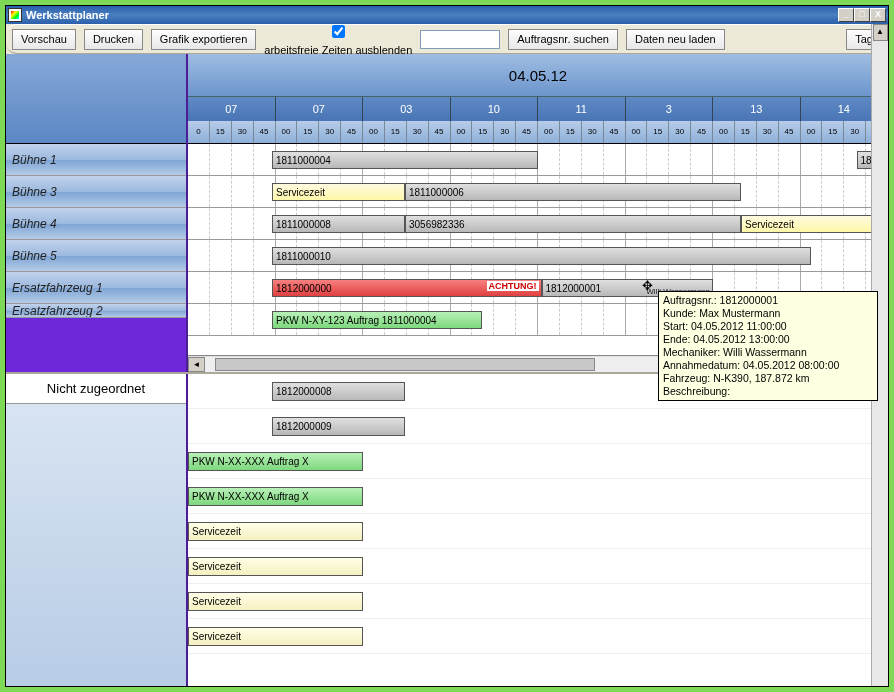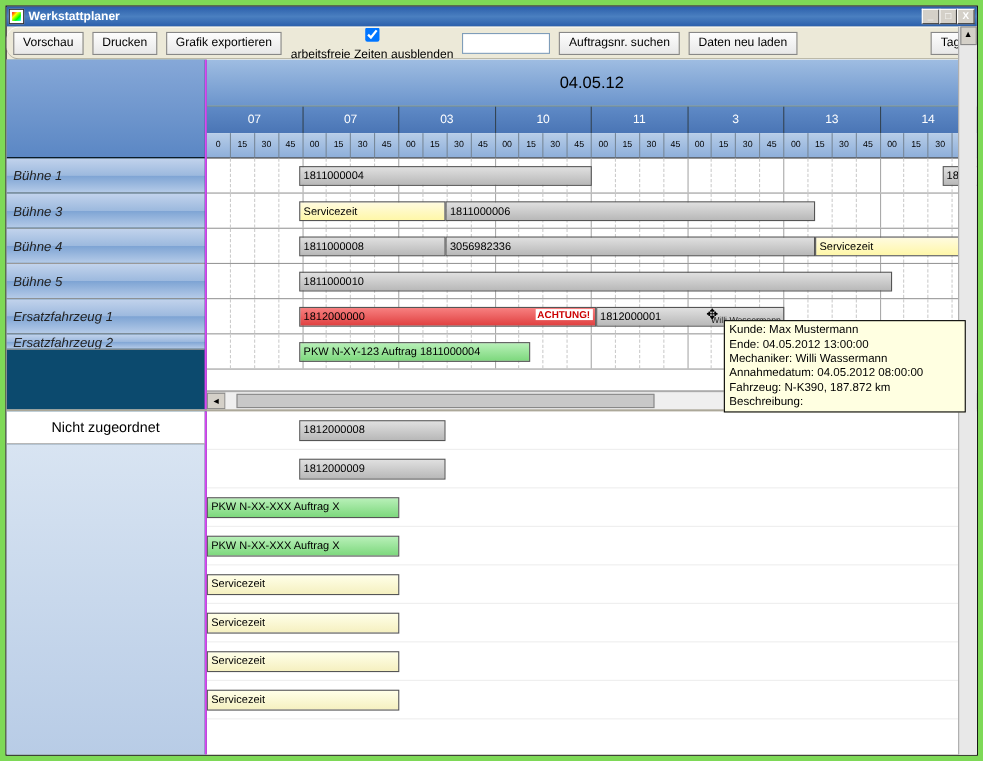--- a/index.html
+++ b/index.html
@@ -98,22 +98,22 @@
     height: 320px;
     display:flex;
     border-bottom:2px solid #aca899;
   }
   .gantt-bottom {
     flex:1;
     display:flex;
   }
   .left-col {
     width: 182px;
-    border-right:2px solid #d946ef;
-    background:#0c4a6e;
+    border-right:2px solid #4c1d95;
+    background:#6d28d9;
     display:flex;
     flex-direction:column;
   }
   .header-corner {
     height: 90px;
     background: linear-gradient(to bottom,#86a8d8,#5b87c4);
     border-bottom:1px solid #000;
   }
   .resource-row {
     height: 32px;
@@ -615,21 +615,23 @@
             <div class="g-row">
               <div class="bar yellow2" style="left: 0%; width: 25%;">Servicezeit</div>
             </div>
           </div>
       </div>
     </div>
 
   </div>
 
   <div class="tooltip">
+    <div>Auftragsnr.: 1812000001</div>
     <div>Kunde: Max Mustermann</div>
+    <div>Start: 04.05.2012 11:00:00</div>
     <div>Ende: 04.05.2012 13:00:00</div>
     <div>Mechaniker: Willi Wassermann</div>
     <div>Annahmedatum: 04.05.2012 08:00:00</div>
     <div>Fahrzeug: N-K390, 187.872 km</div>
     <div>Beschreibung:</div>
   </div>
 
   <div class="cursor-move">✥</div>
 
   <div class="vscroll-placeholder">

